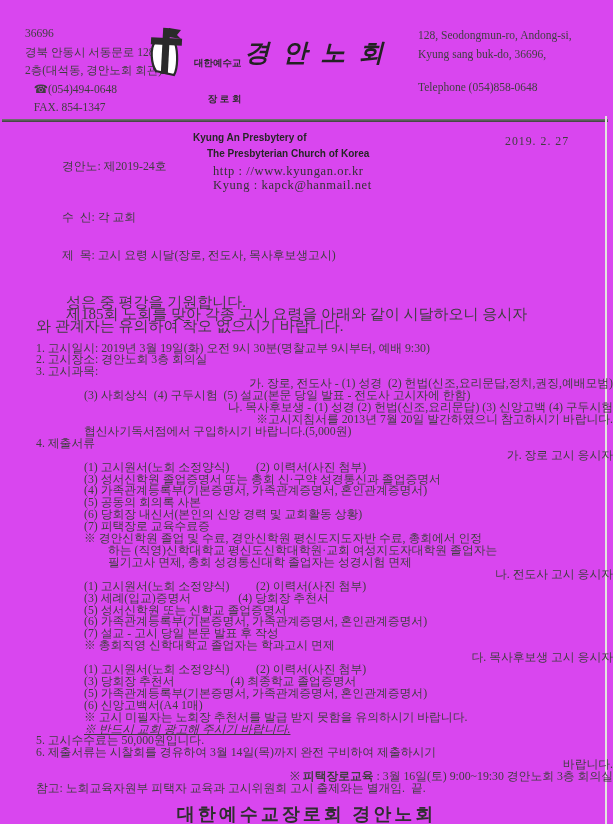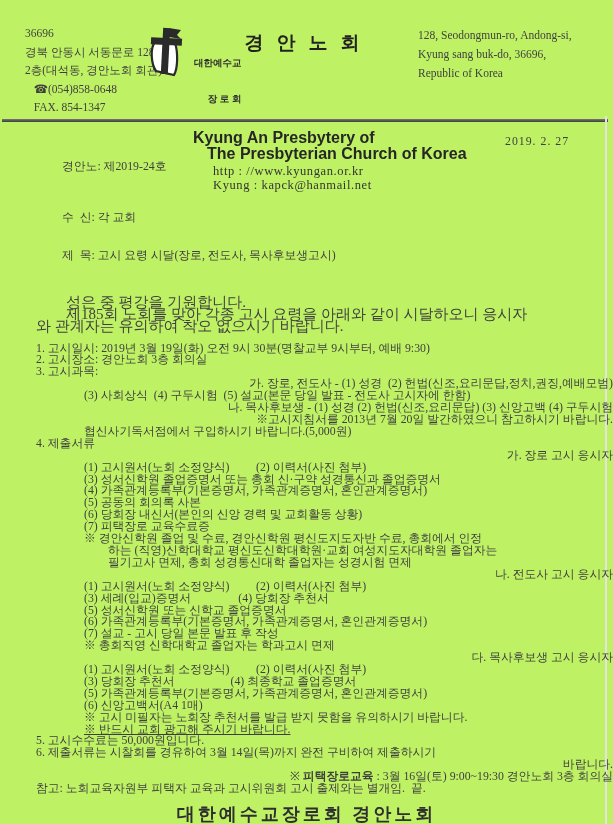--- a/index.html
+++ b/index.html
@@ -1,58 +1,58 @@
 <!DOCTYPE html>
 <html><head>
 <meta charset="utf-8">
 <style>
   html,body{margin:0;padding:0;background:#9a9a9a;}
   .page{
     position:relative;width:613px;height:824px;margin:0 auto;
-    background:#bef264;color:#3f3f3f;overflow:hidden;
+    background:#d946ef;color:#3f3f3f;overflow:hidden;
     font-family:"Liberation Serif","DejaVu Serif",serif;
   }
   .scan-edge{position:absolute;right:6px;top:116px;bottom:0;width:2px;background:#e4e4df;}
   
   .hdr-left{position:absolute;left:25px;top:24px;font-size:11.5px;line-height:18.5px;white-space:pre;}
   .hdr-center{position:absolute;left:147px;top:26px;}
   .logo-row{display:flex;align-items:flex-start;}
   .logo{width:42px;height:54px;flex:0 0 auto;}
   .org-small{font-family:"Liberation Sans","DejaVu Sans",sans-serif;font-weight:bold;font-size:9.5px;line-height:12px;margin:7px 3px 0 5px;color:#2e2e2e;white-space:pre;text-align:right;}
-  .org-big{font-family:"Liberation Sans","DejaVu Sans",sans-serif;font-weight:bold;font-size:19px;letter-spacing:13px;margin-top:4px;color:#222;white-space:nowrap;}
-  .eng1,.eng2{font-family:"Liberation Sans","DejaVu Sans",sans-serif;font-weight:bold;font-size:16px;line-height:15.5px;color:#262626;}
+  .org-big{font-family:"Liberation Sans","DejaVu Sans",sans-serif;font-weight:bold;font-size:25px;letter-spacing:13px;margin-top:10px;color:#222;white-space:nowrap;font-style:italic;}
+  .eng1,.eng2{font-family:"Liberation Sans","DejaVu Sans",sans-serif;font-weight:bold;font-size:10px;line-height:15.5px;color:#262626;}
   .eng1{margin-left:46px;margin-top:1px;}
   .eng2{margin-left:60px;}
   .web,.email{font-size:12.5px;line-height:14px;margin-left:66px;letter-spacing:0.6px;color:#333;}
   .web{margin-top:3px;}
   .hdr-right{position:absolute;left:418px;top:26px;font-size:11.5px;line-height:19px;}
   .hdr-right .phone{margin-top:14px;}
   .rule{position:absolute;left:2px;right:5px;top:119px;height:3px;background:linear-gradient(#777,#3d3d3d);}
   
   .content{position:absolute;top:134px;left:0;right:0;}
   .meta{margin-left:62px;font-size:11.8px;line-height:12.8px;white-space:pre;position:relative;}
   .date{position:absolute;top:1px;left:443px;letter-spacing:1px;}
   .intro{margin:8px 0 0 36px;font-size:15px;line-height:12px;white-space:pre;}
   .list{margin:11px 0 0 36px;font-size:11.8px;line-height:11.9px;white-space:pre;}
   .line{min-height:11.9px;}
   .ind1{padding-left:24px;text-align:right;}
   .ind2{padding-left:48px;}
   .ind3{padding-left:72px;}
-  .u{text-decoration:underline;}
+  .u{text-decoration:underline;font-style:italic;}
   .b{font-weight:bold;font-family:Liberation Serif, serif;}
   
   .sig{text-align:center;margin-top:7px;color:#2f2f2f;}
   .sig-org{font-size:18px;font-weight:bold;letter-spacing:3px;}
 </style>
 </head>
 <body>
 
 <div class="page">
 
-  <div class="hdr-left"><div>36696</div><div>경북 안동시 서동문로 128</div><div>2층(대석동, 경안노회 회관)</div><div>   ☎(054)858-0648</div><div>   FAX. 854-1347</div></div>
+  <div class="hdr-left"><div>36696</div><div>경북 안동시 서동문로 128</div><div>2층(대석동, 경안노회 회관)</div><div>   ☎(054)494-0648</div><div>   FAX. 854-1347</div></div>
 
   <div class="hdr-center">
     <div class="logo-row">
       <svg class="logo" viewBox="0 0 42 54">
         <path d="M8 16 C3 22 4 38 9 45 L27 49 C31 42 31 26 28 17 Z" fill="#ffffff" stroke="#2a2a2a" stroke-width="2.2"></path>
         <rect x="15" y="2" width="7" height="46" fill="#2a2a2a" transform="rotate(3 18 25)"></rect>
         <rect x="4" y="12" width="31" height="7" fill="#2a2a2a" transform="rotate(3 20 15)"></rect>
         <path d="M22 2 L34 4 L30 9 L34 13 L22 11 Z" fill="#2a2a2a"></path>
       </svg>
       <div class="org-small">
@@ -64,22 +64,22 @@
     <div class="eng1">Kyung An Presbytery of</div>
     <div class="eng2">The Presbyterian Church of Korea</div>
     <div class="web">http : //www.kyungan.or.kr</div>
     <div class="email">Kyung : kapck@hanmail.net</div>
   </div>
 
   <div class="hdr-right">
     <div>
         <div>128, Seodongmun-ro, Andong-si,</div>
         <div>Kyung sang buk-do, 36696,</div>
-        <div>Republic of Korea</div>
       </div>
+    <div class="phone">Telephone (054)858-0648</div>
   </div>
 
   <div class="rule"></div>
   <div class="scan-edge"></div>
 
   <div class="content">
 
     <div class="meta">
       <div>경안노: 제2019-24호</div>
       <div class="date">2019. 2. 27</div>

